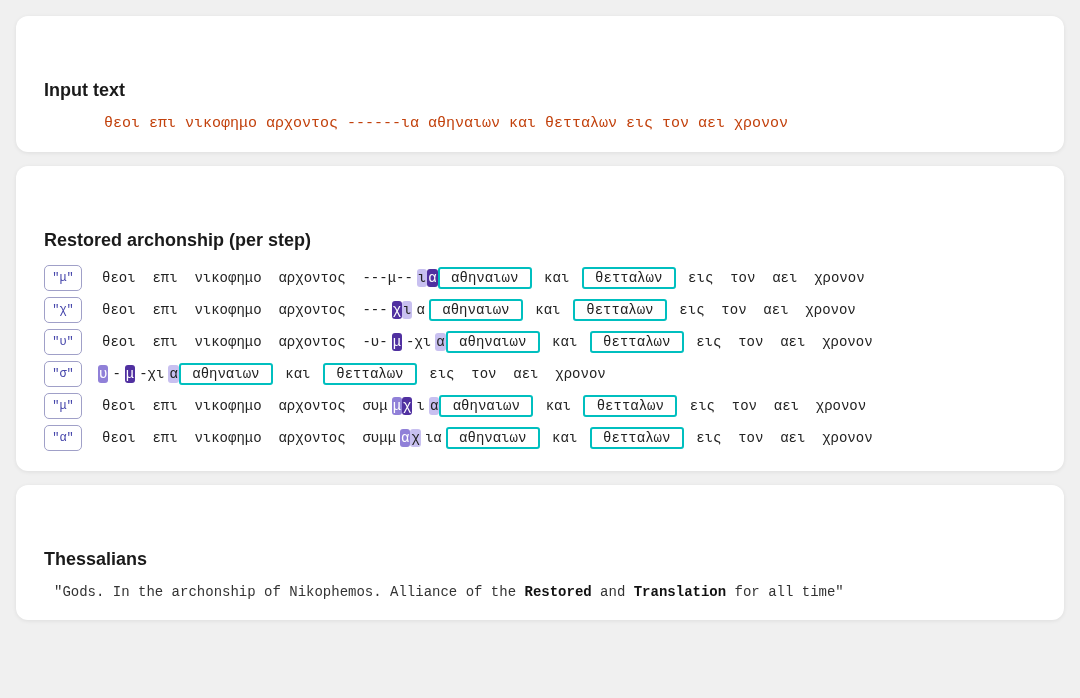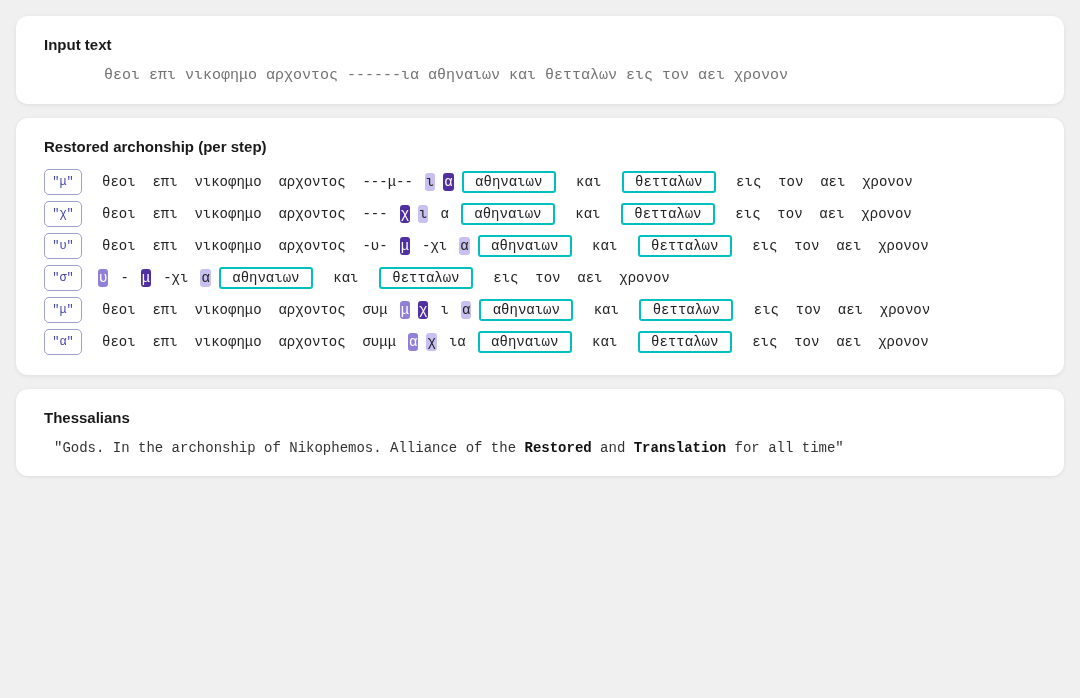--- a/index.html
+++ b/index.html
@@ -17,30 +17,31 @@
 
     .card {
       background: #ffffff;
       border-radius: 12px;
       padding: 20px 28px;
       width: 100%;
       box-shadow: 0 1px 4px rgba(0,0,0,0.08);
     }
 
     .section-title {
-      font-size: 15px;
+      font-size: 18px;
       font-weight: 700;
       color: #1a1a1a;
       margin-bottom: 14px;
+      margin-top: 44px;
     }
 
     .input-text-content {
       font-family: 'Courier New', Courier, monospace;
       font-size: 15px;
-      color: #737373;
+      color: #c2410c;
       padding-left: 60px;
     }
 
     
     .steps-container {
       display: flex;
       flex-direction: column;
       gap: 6px;
     }
 
@@ -66,21 +67,21 @@
       font-size: 12px;
       color: #4444aa;
       margin-right: 16px;
       flex-shrink: 0;
       font-family: 'Courier New', Courier, monospace;
     }
 
     .step-text {
       display: flex;
       align-items: center;
-      gap: 8px;
+      gap: 0;
       white-space: nowrap;
     }
 
     .token {
       display: inline-block;
       padding: 0 4px;
     }
 
     
     .teal-box {

